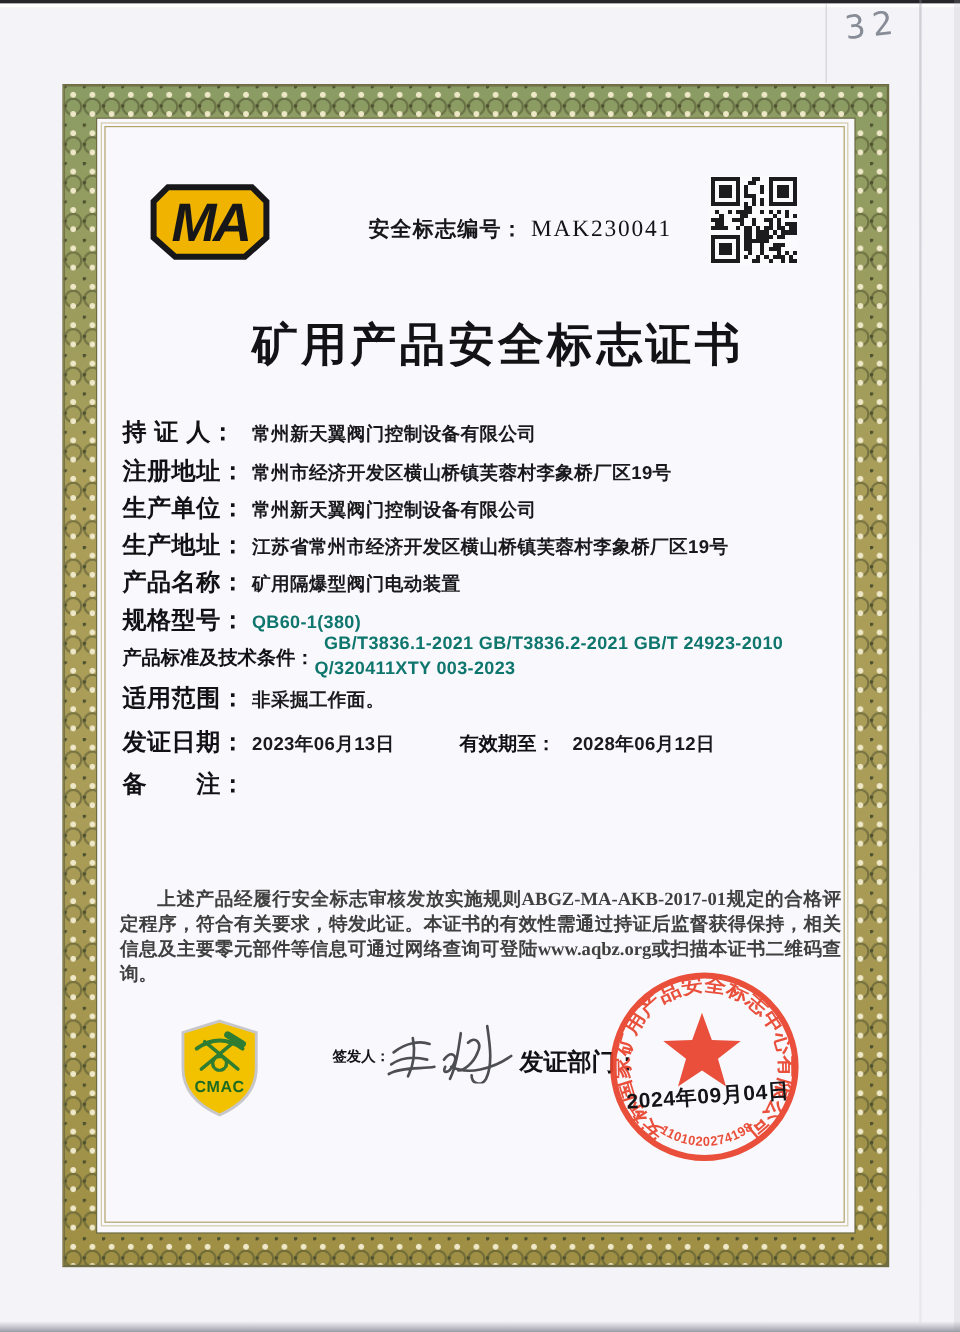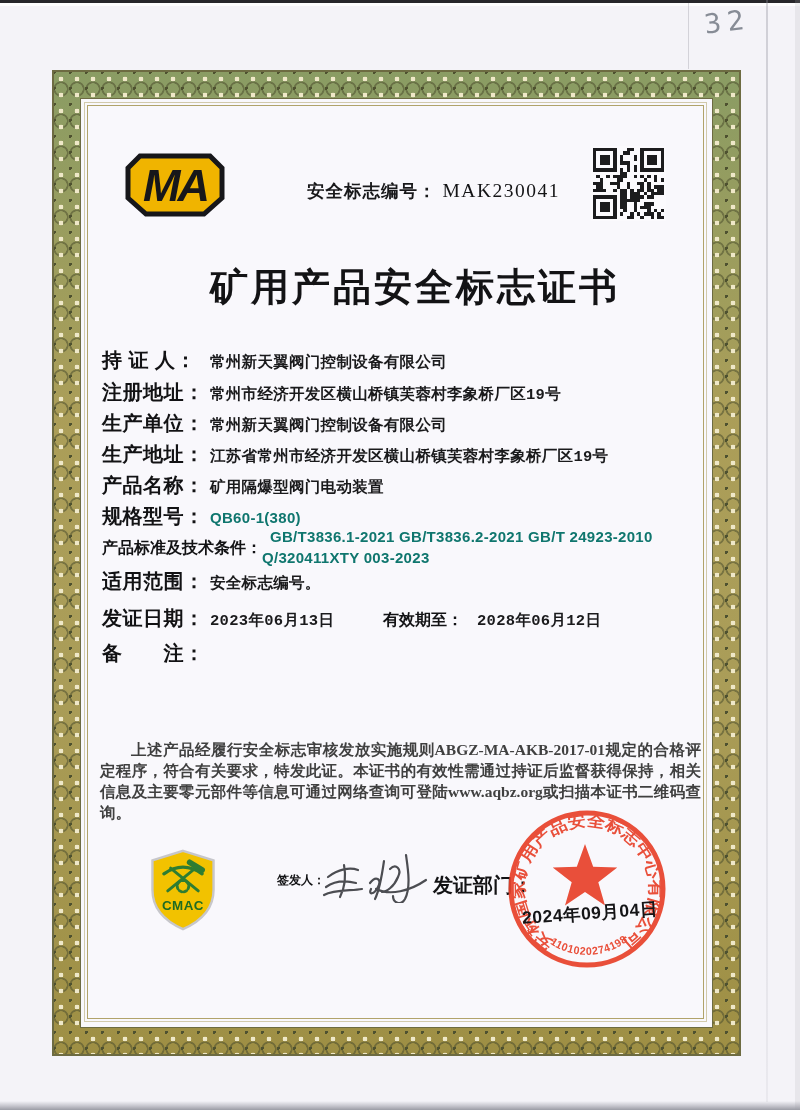--- a/index.html
+++ b/index.html
@@ -42,21 +42,21 @@
   .cert-no .lab{font-size:17.5px;font-weight:600;color:#18181a;letter-spacing:1px;margin-top:12px;}
   .cert-no .num{font-family:"Liberation Serif","DejaVu Serif",serif;font-size:19.5px;
     color:#141416;letter-spacing:1.5px;margin-left:6px;}
   .qr{left:591px;top:146px;width:75px;height:75px;}
   .doc-title{left:115px;top:262px;width:600px;text-align:center;font-size:38px;
     font-weight:900;letter-spacing:3px;color:#131315;white-space:nowrap;}
   
   .row{left:102px;white-space:nowrap;}
   .lbl{display:inline-block;width:108px;font-size:20px;font-weight:bold;
     color:#121214;letter-spacing:.5px;}
-  .val{font-family:Liberation Mono, monospace;font-weight:bold;
+  .val{font-family:Liberation Sans, sans-serif;font-weight:bold;
     font-size:15.5px;color:#1a1a1c;letter-spacing:.3px;}
   .val-hei{font-family:"Liberation Sans","DejaVu Sans",sans-serif;font-weight:bold;
     font-size:15px;color:#0f766e;letter-spacing:.3px;}
   .std-lbl{left:102px;top:538px;font-size:16px;font-weight:bold;color:#121214;white-space:nowrap;}
   .std-line1{left:270px;top:528px;}
   .std-line2{left:262px;top:549px;}
   .dates .v1{display:inline-block;width:173px;}
   .dates .lbl2{display:inline-block;width:94px;font-size:16px;font-weight:bold;color:#121214;}
   
   .para{left:100px;top:739px;width:601px;font-family:"Liberation Serif","DejaVu Serif",serif;
@@ -128,21 +128,21 @@
 </div>
 <div class="abs row" style="top:503px">
   <span class="lbl">规格型号：</span><span class="val-hei">QB60-1(380)</span>
 </div>
 
 <div class="abs std-lbl">产品标准及技术条件：</div>
 <div class="abs std-line1 val-hei">GB/T3836.1-2021 GB/T3836.2-2021 GB/T 24923-2010</div>
 <div class="abs std-line2 val-hei">Q/320411XTY 003-2023</div>
 
 <div class="abs row" style="top:568px">
-  <span class="lbl">适用范围：</span><span class="val">安全标志编号。</span>
+  <span class="lbl">适用范围：</span><span class="val">非采掘工作面。</span>
 </div>
 
 <div class="abs row dates" style="top:605px">
   <span class="lbl">发证日期：</span><span class="val v1">2023年06月13日</span><span class="lbl2">有效期至：</span><span class="val">2028年06月12日</span>
 </div>
 
 <div class="abs row" style="top:640px">
   <span class="lbl" style="width:auto">备　　注：</span>
 </div>
 

